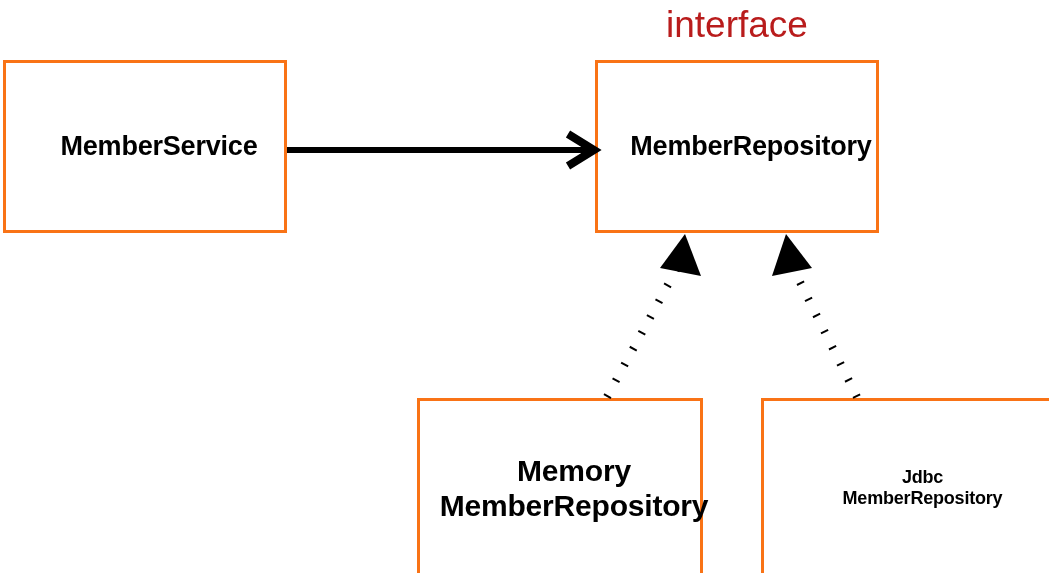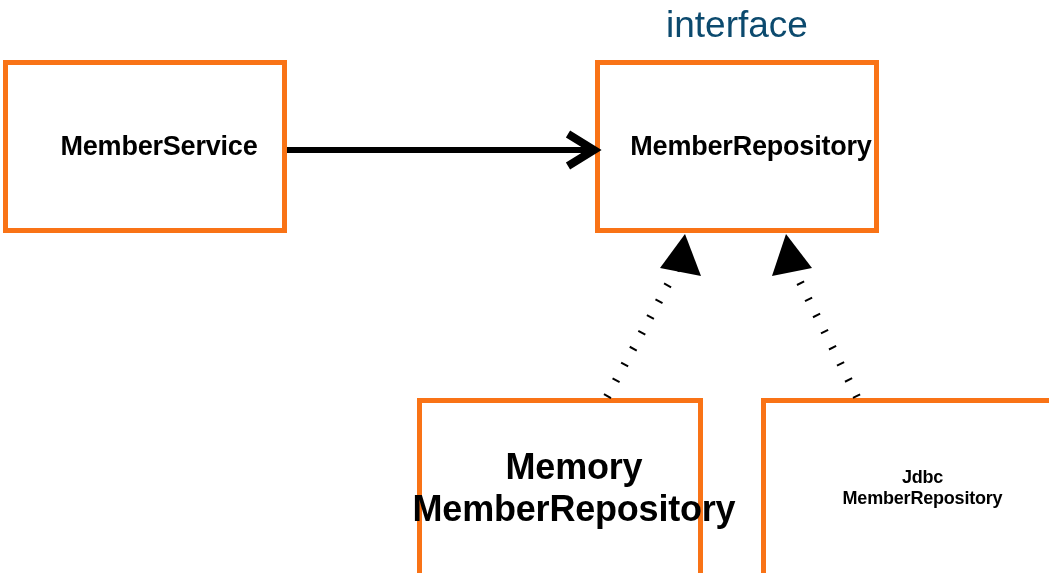--- a/index.html
+++ b/index.html
@@ -11,21 +11,21 @@
     position: relative;
     width: 1049px;
     height: 573px;
     background: #ffffff;
     overflow: hidden;
     font-family: "Liberation Sans", sans-serif;
   }
   .uml-box {
     position: absolute;
     box-sizing: border-box;
-    border: 5px solid #f97316;
+    border: 3px solid #f97316;
     background: #ffffff;
     display: flex;
     align-items: center;
     justify-content: center;
     text-align: center;
     padding-left: 28px;
   }
   .box-label {
     font-weight: bold;
     color: #000000;
@@ -39,36 +39,36 @@
   #box-member-service .box-label { font-size: 27px; }
 
   #box-member-repository {
     left: 595px; top: 60px; width: 284px; height: 173px;
   }
   #box-member-repository .box-label { font-size: 27px; }
 
   #box-memory-member-repository {
     left: 417px; top: 398px; width: 286px; height: 180px;
   }
-  #box-memory-member-repository .box-label { font-size: 36px; }
+  #box-memory-member-repository .box-label { font-size: 30px; }
 
   #box-jdbc-member-repository {
     left: 761px; top: 398px; width: 295px; height: 180px;
   }
   #box-jdbc-member-repository .box-label { font-size: 18px; }
 
   #stereotype-interface {
     position: absolute;
     left: 595px;
     top: 6px;
     width: 284px;
     text-align: center;
     font-size: 37px;
     font-weight: 400;
-    color: #0c4a6e;
+    color: #b91c1c;
     line-height: 1;
   }
   #edges {
     position: absolute;
     left: 0; top: 0;
     width: 1049px;
     height: 573px;
     pointer-events: none;
   }
 </style>

